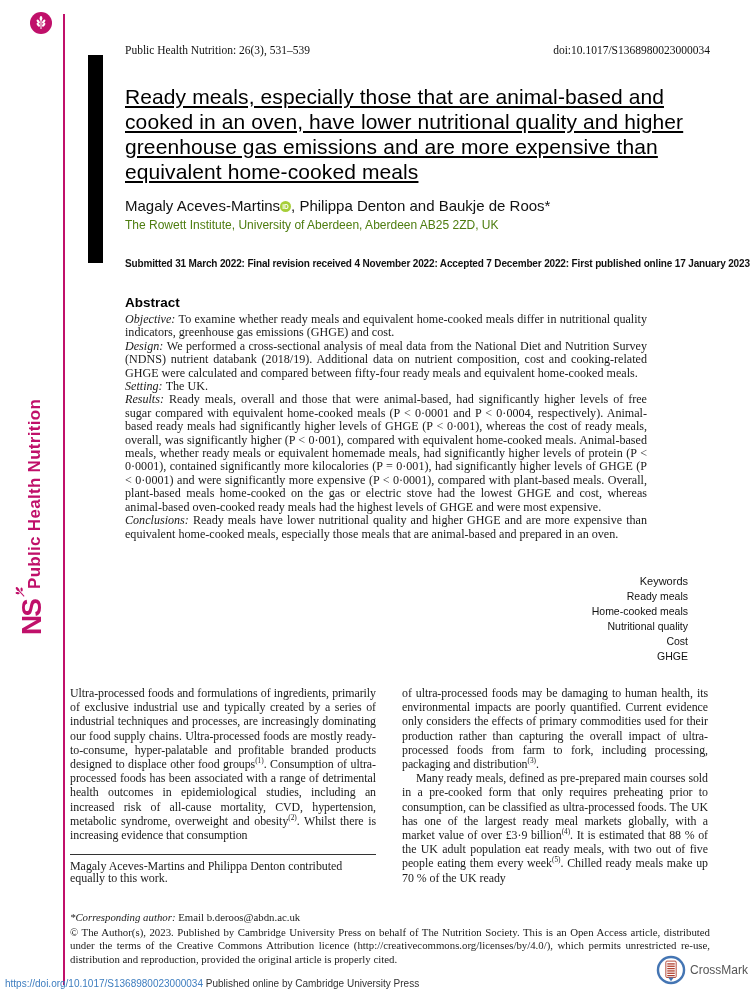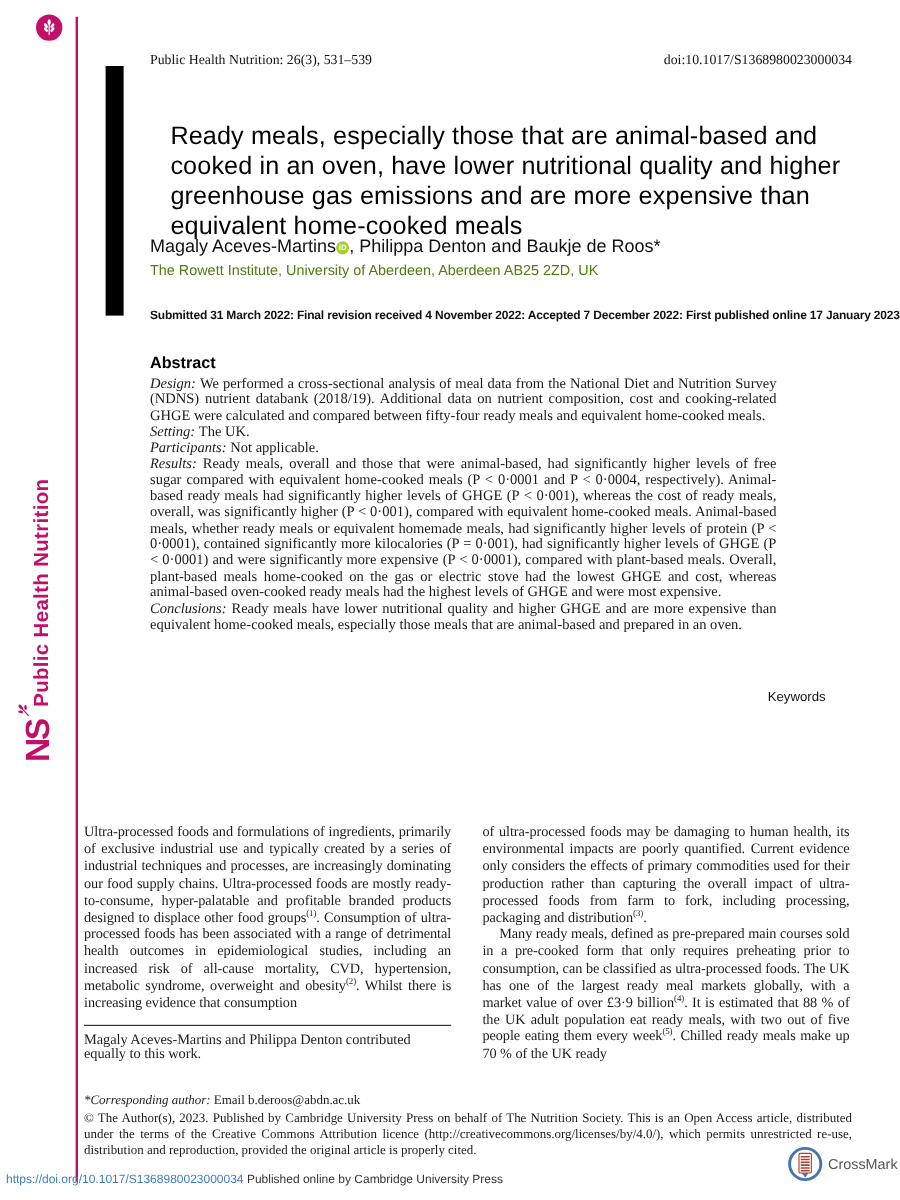--- a/index.html
+++ b/index.html
@@ -101,39 +101,46 @@
       <rect x="9.4" y="5.5" width="1.2" height="11"></rect>
     </g>
   </svg>
 </div>
 <div class="ns-logo">NS</div>
 
 <div class="black-bar"></div>
 <div class="journal-ref">Public Health Nutrition: 26(3), 531–539</div>
 <div class="doi-top">doi:10.1017/S1368980023000034</div>
 
-<h1 class="article-title" style="margin:17px;">Ready meals, especially those that are animal-based and cooked in an oven, have lower nutritional quality and higher greenhouse gas emissions and are more expensive than equivalent home-cooked meals</h1>
+<h1 class="article-title" style="margin:0;text-decoration:underline;">Ready meals, especially those that are animal-based and cooked in an oven, have lower nutritional quality and higher greenhouse gas emissions and are more expensive than equivalent home-cooked meals</h1>
 
 <div class="authors">
   <span>Magaly Aceves-Martins</span><span class="orcid">iD</span><span>, Philippa Denton and Baukje de Roos*</span>
 </div>
 <div class="affiliation">The Rowett Institute, University of Aberdeen, Aberdeen AB25 2ZD, UK</div>
 <div class="history">Submitted 31 March 2022: Final revision received 4 November 2022: Accepted 7 December 2022: First published online 17 January 2023</div>
 
 <div class="abstract-heading">Abstract</div>
 <div class="abstract-body">
+    <p><em>Objective: </em>To examine whether ready meals and equivalent home-cooked meals differ in nutritional quality indicators, greenhouse gas emissions (GHGE) and cost.</p>
     <p><em>Design: </em>We performed a cross-sectional analysis of meal data from the National Diet and Nutrition Survey (NDNS) nutrient databank (2018/19). Additional data on nutrient composition, cost and cooking-related GHGE were calculated and compared between fifty-four ready meals and equivalent home-cooked meals.</p>
     <p><em>Setting: </em>The UK.</p>
-    <p><em>Participants: </em>Not applicable.</p>
     <p><em>Results: </em>Ready meals, overall and those that were animal-based, had significantly higher levels of free sugar compared with equivalent home-cooked meals (P &lt; 0·0001 and P &lt; 0·0004, respectively). Animal-based ready meals had significantly higher levels of GHGE (P &lt; 0·001), whereas the cost of ready meals, overall, was significantly higher (P &lt; 0·001), compared with equivalent home-cooked meals. Animal-based meals, whether ready meals or equivalent homemade meals, had significantly higher levels of protein (P &lt; 0·0001), contained significantly more kilocalories (P = 0·001), had significantly higher levels of GHGE (P &lt; 0·0001) and were significantly more expensive (P &lt; 0·0001), compared with plant-based meals. Overall, plant-based meals home-cooked on the gas or electric stove had the lowest GHGE and cost, whereas animal-based oven-cooked ready meals had the highest levels of GHGE and were most expensive.</p>
     <p><em>Conclusions: </em>Ready meals have lower nutritional quality and higher GHGE and are more expensive than equivalent home-cooked meals, especially those meals that are animal-based and prepared in an oven.</p>
   </div>
 
 <div class="keywords">
   <div class="kw-heading">Keywords</div>
+  <div>
+      <div>Ready meals</div>
+      <div>Home-cooked meals</div>
+      <div>Nutritional quality</div>
+      <div>Cost</div>
+      <div>GHGE</div>
+    </div>
 </div>
 
 <div class="columns">
   <div class="col">
     <div>
         <p>Ultra-processed foods and formulations of ingredients, primarily of exclusive industrial use and typically created by a series of industrial techniques and processes, are increasingly dominating our food supply chains. Ultra-processed foods are mostly ready-to-consume, hyper-palatable and profitable branded products designed to displace other food groups<sup>(1)</sup>. Consumption of ultra-processed foods has been associated with a range of detrimental health outcomes in epidemiological studies, including an increased risk of all-cause mortality, CVD, hypertension, metabolic syndrome, overweight and obesity<sup>(2)</sup>. Whilst there is increasing evidence that consumption</p>
       </div>
     <div class="footnote-rule"></div>
     <div class="footnote">Magaly Aceves-Martins and Philippa Denton contributed equally to this work.</div>
   </div>

